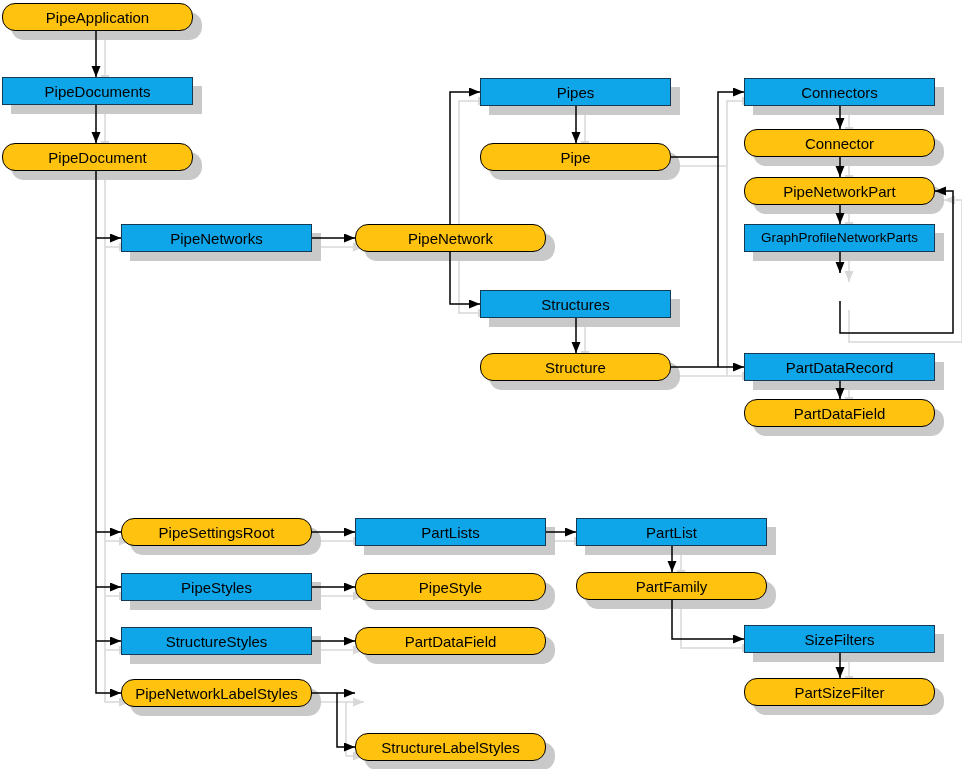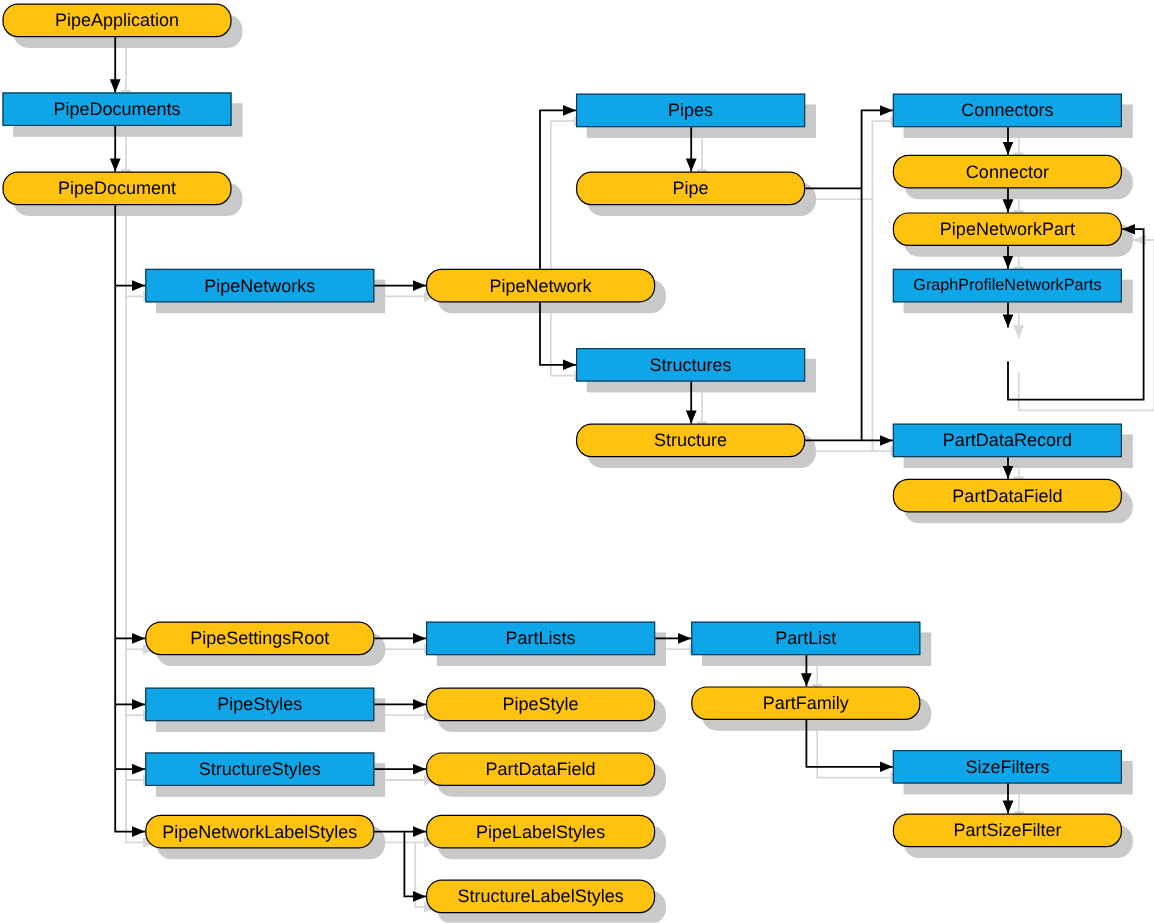--- a/index.html
+++ b/index.html
@@ -136,23 +136,20 @@
   <div class="node b" style="left:121px;top:627px">
       <span class="lbl">StructureStyles</span>
     </div>
   <div class="node o" style="left:355px;top:627px">
       <span class="lbl">PartDataField</span>
     </div>
 
   <div class="node o" style="left:121px;top:679px">
       <span class="lbl">PipeNetworkLabelStyles</span>
     </div>
-  <div class="node o" style="left:355px;top:679px">
-      <span class="lbl">PipeLabelStyles</span>
-    </div>
   <div class="node o" style="left:355px;top:733px">
       <span class="lbl">StructureLabelStyles</span>
     </div>
 
   <div class="node b" style="left:744px;top:625px">
       <span class="lbl">SizeFilters</span>
     </div>
   <div class="node o" style="left:744px;top:678px">
       <span class="lbl">PartSizeFilter</span>
     </div>

